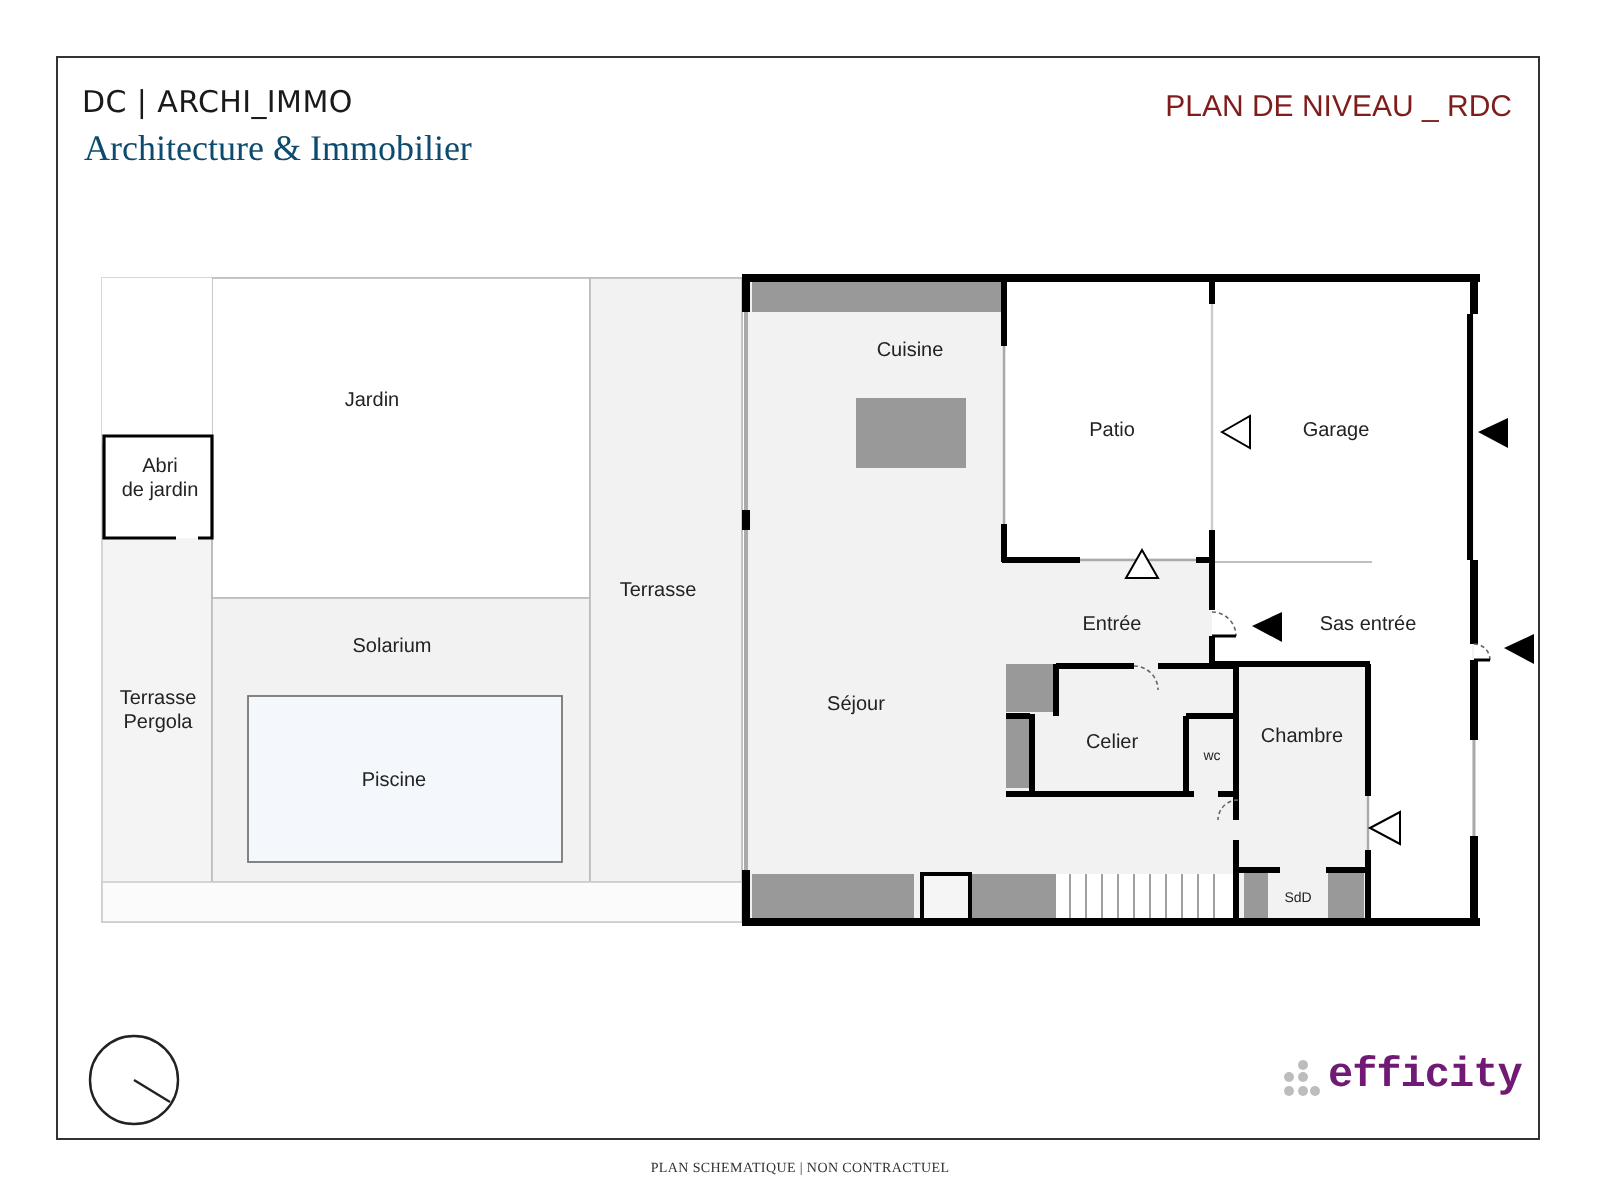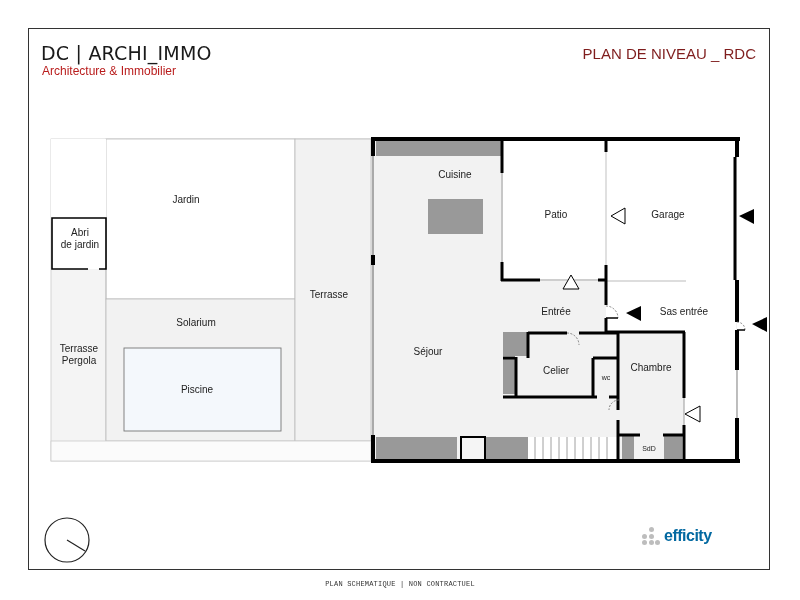--- a/index.html
+++ b/index.html
@@ -1,29 +1,29 @@
 <!DOCTYPE html>
 <html><head>
 <meta charset="utf-8">
 <style>
   html,body{margin:0;padding:0;background:#fff;}
   body{width:800px;height:600px;position:relative;overflow:hidden;font-family:"Liberation Sans",sans-serif;color:#222;}
   .frame{position:absolute;left:28px;top:28px;width:742px;height:542px;border:1.5px solid #333;box-sizing:border-box;}
-  .brand{position:absolute;left:41px;top:42px;font-family:"DejaVu Sans",sans-serif;font-size:19px;color:#1a1a1a;letter-spacing:0.2px;}
-  .brand-sub{position:absolute;left:42px;top:64px;font-family:Liberation Sans, sans-serif;font-size:12px;color:#b91c1c;}
+  .brand{position:absolute;left:41px;top:42px;font-family:"DejaVu Sans",sans-serif;font-size:15px;color:#1a1a1a;letter-spacing:0.2px;}
+  .brand-sub{position:absolute;left:42px;top:64px;font-family:Liberation Serif, serif;font-size:18px;color:#0c4a6e;}
   .level{position:absolute;right:44px;top:45px;font-size:15px;color:#7f1d1d;}
-  .footer{position:absolute;left:0;width:800px;top:580px;text-align:center;font-family:Liberation Mono, monospace;font-size:7px;color:#333;letter-spacing:0.2px;}
+  .footer{position:absolute;left:0;width:800px;top:580px;text-align:center;font-family:Liberation Serif, serif;font-size:7px;color:#333;letter-spacing:0.2px;}
   svg{position:absolute;left:0;top:0;}
   .lbl{font-family:"Liberation Sans",sans-serif;font-size:10px;fill:#222;text-anchor:middle;}
   .lbl-s{font-family:"Liberation Sans",sans-serif;font-size:7px;fill:#222;text-anchor:middle;}
   .logo{position:absolute;left:642px;top:527px;display:flex;align-items:center;}
   .logo-dots{display:grid;grid-template-columns:repeat(3,5px);grid-gap:1.5px;margin-right:4px;}
   .logo-dots span{width:5px;height:5px;border-radius:50%;background:#bdbdbd;}
   .logo-dots span.h{visibility:hidden;}
-  .logo-text{font-family:Liberation Sans, sans-serif;font-size:16px;font-weight:bold;color:#0369a1;letter-spacing:-0.5px;}
+  .logo-text{font-family:Liberation Mono, monospace;font-size:21px;font-weight:bold;color:#701a75;letter-spacing:-0.5px;}
 </style>
 </head>
 <body>
 
 <div class="frame"></div>
 
 <div class="brand">DC | ARCHI_IMMO</div>
 <div class="brand-sub">Architecture &amp; Immobilier</div>
 <div class="level">PLAN DE NIVEAU _ RDC</div>
 

